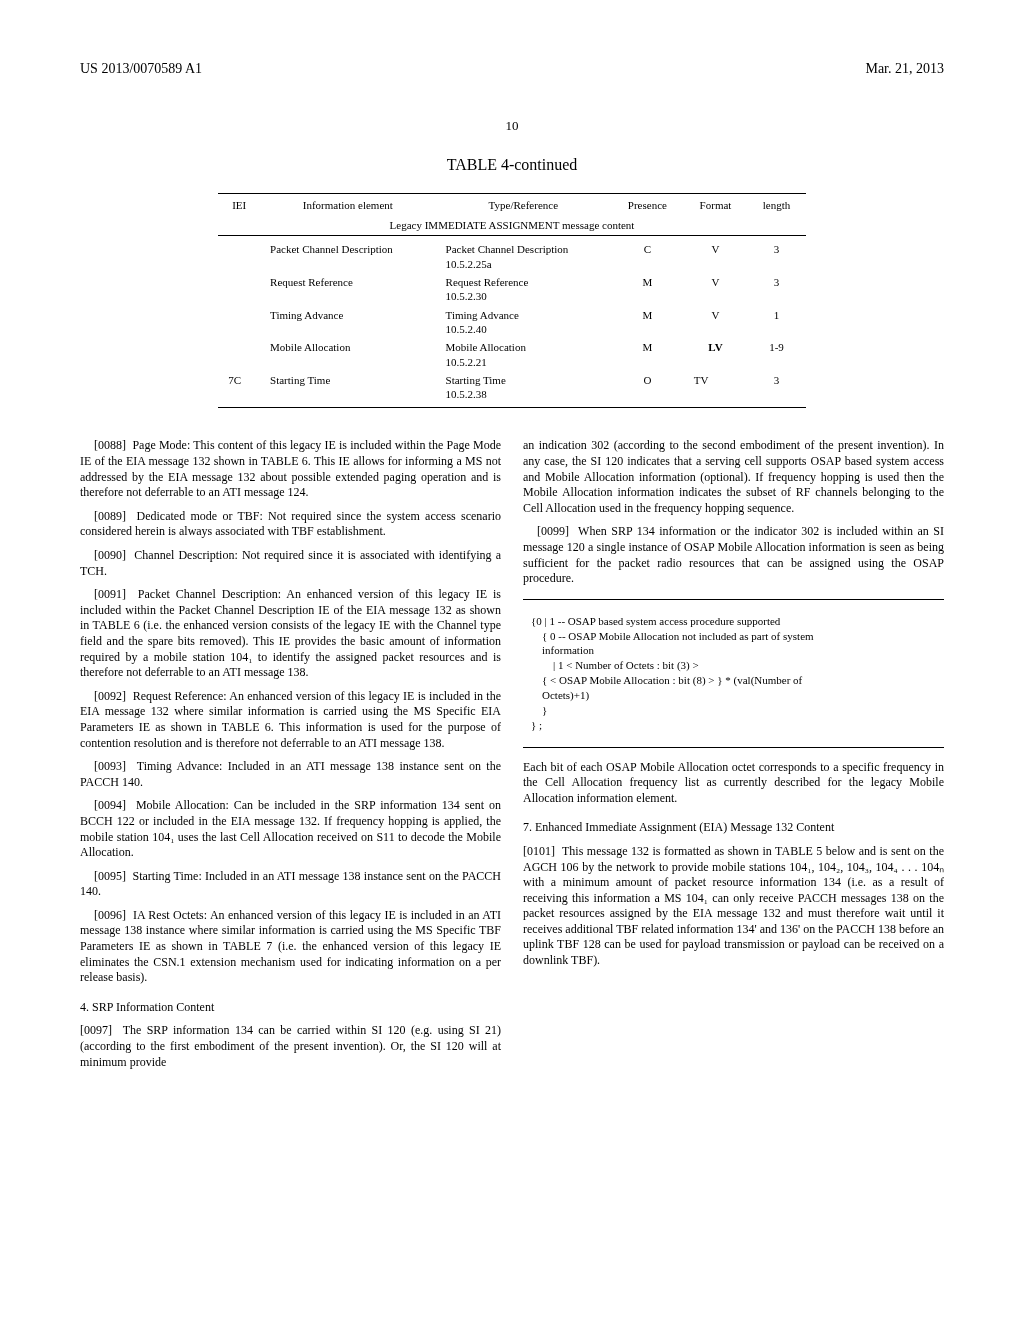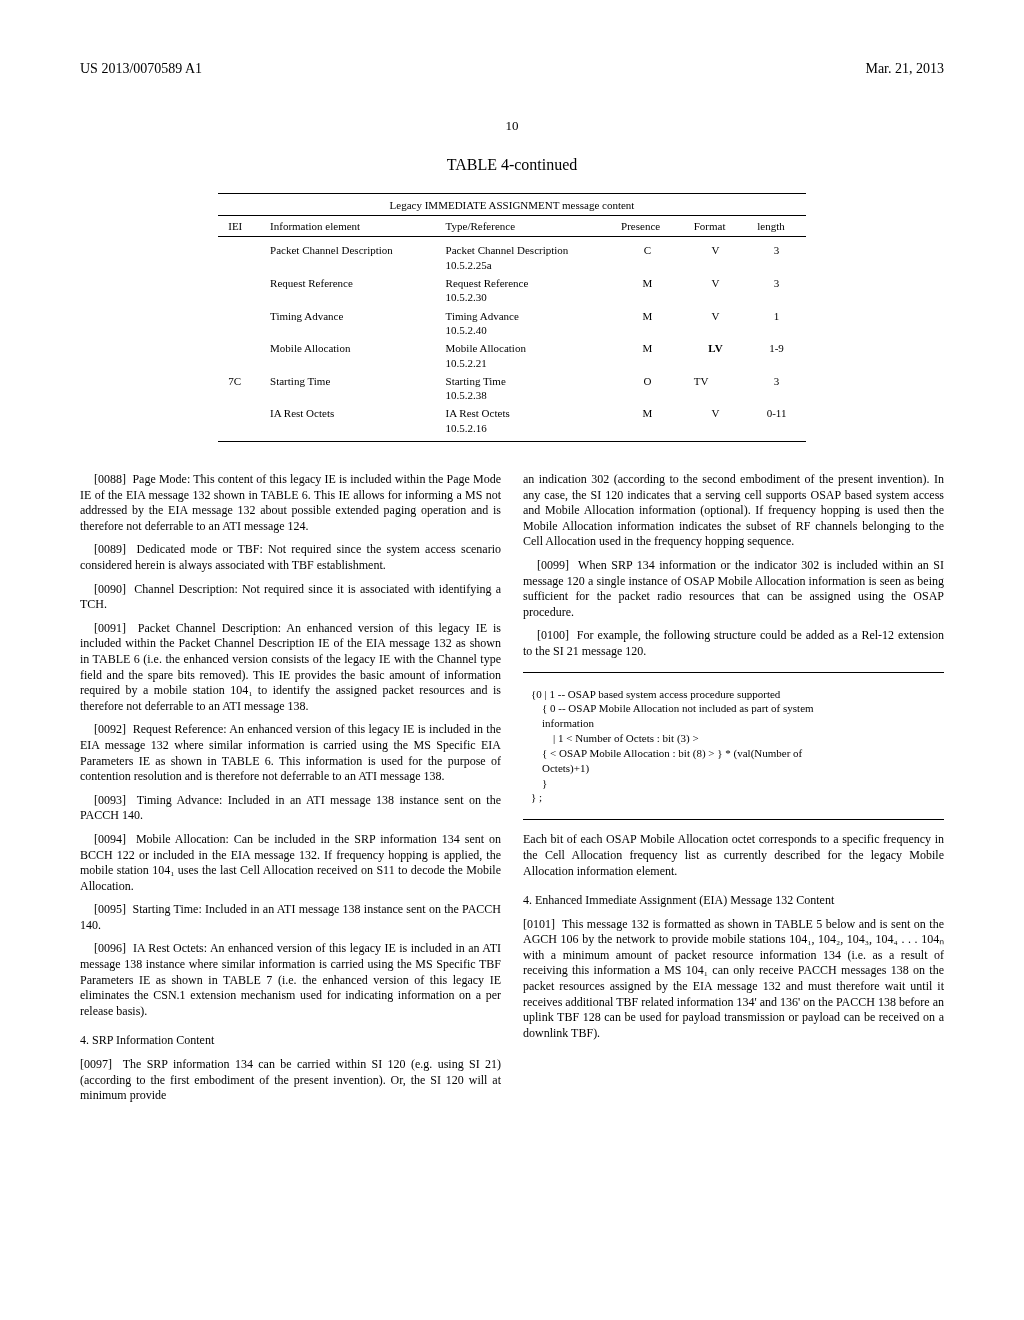--- a/index.html
+++ b/index.html
@@ -99,30 +99,30 @@
   <span>Mar. 21, 2013</span>
 </div>
 
 <div class="page-number">10</div>
 
 <div class="table-wrap">
   <div class="table-caption">TABLE 4-continued</div>
   <table class="data-table">
     <thead>
       <tr>
-          <th colspan="6" style="text-align:center;border-bottom:1px solid #000;padding-bottom:3px"><span>Legacy IMMEDIATE ASSIGNMENT message content</span></th>
-        </tr>
-      <tr>
         <th>IEI</th>
         <th>Information element</th>
         <th>Type/Reference</th>
         <th>Presence</th>
         <th>Format</th>
         <th>length</th>
       </tr>
+      <tr>
+          <th colspan="6" style="text-align:center;border-bottom:1px solid #000;padding-bottom:3px"><span>Legacy IMMEDIATE ASSIGNMENT message content</span></th>
+        </tr>
     </thead>
     <tbody id="table-body">
         <tr>
           <td></td>
           <td>Packet Channel Description</td>
           <td>Packet Channel Description<br>10.5.2.25a</td>
           <td style="text-align: center;">C</td>
           <td style="text-align: center;">V</td>
           <td style="text-align: center;">3</td>
         </tr>
@@ -151,28 +151,20 @@
           <td style="text-align: center;">1-9</td>
         </tr>
         <tr>
           <td>7C</td>
           <td>Starting Time</td>
           <td>Starting Time<br>10.5.2.38</td>
           <td style="text-align: center;">O</td>
           <td style="text-align: left;">TV</td>
           <td style="text-align: center;">3</td>
         </tr>
-        <tr>
-          <td></td>
-          <td>IA Rest Octets</td>
-          <td>IA Rest Octets<br>10.5.2.16</td>
-          <td style="text-align: center;">M</td>
-          <td style="text-align: center;">V</td>
-          <td style="text-align: center;">0-11</td>
-        </tr>
       </tbody>
   </table>
 </div>
 
 <div class="columns">
   <div class="col">
     <p class="para indent">[0088]&nbsp;&nbsp;<span>Page Mode: This content of this legacy IE is included within the Page Mode IE of the EIA message 132 shown in TABLE 6. This IE allows for informing a MS not addressed by the EIA message 132 about possible extended paging operation and is therefore not deferrable to an ATI message 124.</span></p>
     <p class="para indent">[0089]&nbsp;&nbsp;<span>Dedicated mode or TBF: Not required since the system access scenario considered herein is always associated with TBF establishment.</span></p>
     <p class="para indent">[0090]&nbsp;&nbsp;<span>Channel Description: Not required since it is associated with identifying a TCH.</span></p>
     <p class="para indent">[0091]&nbsp;&nbsp;<span>Packet Channel Description: An enhanced version of this legacy IE is included within the Packet Channel Description IE of the EIA message 132 as shown in TABLE 6 (i.e. the enhanced version consists of the legacy IE with the Channel type field and the spare bits removed). This IE provides the basic amount of information required by a mobile station 104₁ to identify the assigned packet resources and is therefore not deferrable to an ATI message 138.</span></p>
@@ -181,26 +173,25 @@
     <p class="para indent">[0094]&nbsp;&nbsp;<span>Mobile Allocation: Can be included in the SRP information 134 sent on BCCH 122 or included in the EIA message 132. If frequency hopping is applied, the mobile station 104₁ uses the last Cell Allocation received on S11 to decode the Mobile Allocation.</span></p>
     <p class="para indent">[0095]&nbsp;&nbsp;<span>Starting Time: Included in an ATI message 138 instance sent on the PACCH 140.</span></p>
     <p class="para indent">[0096]&nbsp;&nbsp;<span>IA Rest Octets: An enhanced version of this legacy IE is included in an ATI message 138 instance where similar information is carried using the MS Specific TBF Parameters IE as shown in TABLE 7 (i.e. the enhanced version of this legacy IE eliminates the CSN.1 extension mechanism used for indicating information on a per release basis).</span></p>
     <p class="heading">4. SRP Information Content</p>
     <p class="para">[0097]&nbsp;&nbsp;<span>The SRP information 134 can be carried within SI 120 (e.g. using SI 21) (according to the first embodiment of the present invention). Or, the SI 120 will at minimum provide</span></p>
   </div>
 
   <div class="col">
     <p class="para">an indication 302 (according to the second embodiment of the present invention). In any case, the SI 120 indicates that a serving cell supports OSAP based system access and Mobile Allocation information (optional). If frequency hopping is used then the Mobile Allocation information indicates the subset of RF channels belonging to the Cell Allocation used in the frequency hopping sequence.</p>
     <p class="para indent">[0099]&nbsp;&nbsp;<span>When SRP 134 information or the indicator 302 is included within an SI message 120 a single instance of OSAP Mobile Allocation information is seen as being sufficient for the packet radio resources that can be assigned using the OSAP procedure.</span></p>
-    <p class="para indent">[0100]&nbsp;&nbsp;<span>For example, the following structure could be added as a Rel-12 extension to the SI 21 message 120.</span></p>
     <div class="code-block">{0 | 1 -- OSAP based system access procedure supported
     { 0 -- OSAP Mobile Allocation not included as part of system
     information
         | 1 &lt; Number of Octets : bit (3) &gt;
     { &lt; OSAP Mobile Allocation : bit (8) &gt; } * (val(Number of
     Octets)+1)
     }
 } ;</div>
     <p class="para">Each bit of each OSAP Mobile Allocation octet corresponds to a specific frequency in the Cell Allocation frequency list as currently described for the legacy Mobile Allocation information element.</p>
-    <p class="heading">4. Enhanced Immediate Assignment (EIA) Message 132 Content</p>
+    <p class="heading">7. Enhanced Immediate Assignment (EIA) Message 132 Content</p>
     <p class="para">[0101]&nbsp;&nbsp;<span>This message 132 is formatted as shown in TABLE 5 below and is sent on the AGCH 106 by the network to provide mobile stations 104₁, 104₂, 104₃, 104₄ . . . 104ₙ with a minimum amount of packet resource information 134 (i.e. as a result of receiving this information a MS 104₁ can only receive PACCH messages 138 on the packet resources assigned by the EIA message 132 and must therefore wait until it receives additional TBF related information 134' and 136' on the PACCH 138 before an uplink TBF 128 can be used for payload transmission or payload can be received on a downlink TBF).</span></p>
   </div>
 </div>
 
 </body></html>

